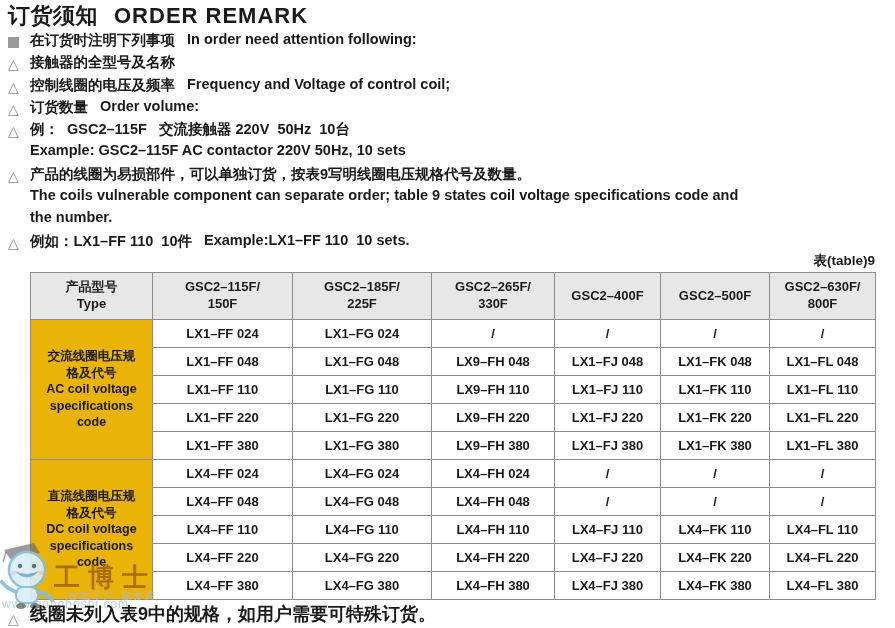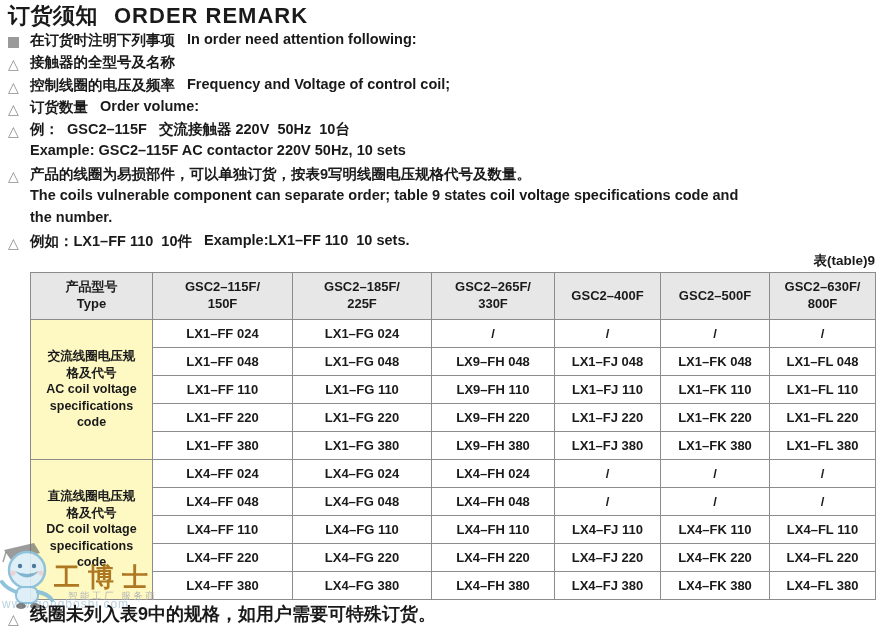--- a/index.html
+++ b/index.html
@@ -16,21 +16,21 @@
   .bullet.sq::before{content:"";width:11px;height:11px;background:#9a9a9a;display:inline-block;}
   .bullet.tri::before{content:"△";color:#8a8a8a;font-size:14px;font-weight:400;line-height:1;}
   .zh:not(:empty) ~ .en:not(:empty){margin-left:12px;}
   
   .tbl-label{position:absolute;top:252px;right:20px;font-size:13.5px;text-align:right;}
   table.tbl{position:absolute;left:30px;top:272px;width:845px;border-collapse:collapse;table-layout:fixed;}
   .tbl th,.tbl td{border:1px solid #8c8c8c;text-align:center;vertical-align:middle;padding:0;
                   font-weight:700;font-size:13px;}
   .tbl thead th{height:46px;background:#e7e7e7;white-space:pre-line;line-height:1.3;}
   .tbl tbody td{height:27px;background:#ffffff;}
-  .tbl td.group-label{background:#fef9c3;font-size:12.5px;line-height:1.32;}
+  .tbl td.group-label{background:#eab308;font-size:12.5px;line-height:1.32;}
   .gl-zh,.gl-en{white-space:pre-line;}
   
   .footer{position:absolute;left:8px;top:602px;display:flex;align-items:flex-end;
           font-size:18px;z-index:6;}
   
   .wm{position:absolute;z-index:5;pointer-events:none;}
   .wm-mascot{left:-2px;top:540px;opacity:.92;}
   .wm-brand{left:54px;top:560px;font-size:26px;color:#a16207;letter-spacing:8px;opacity:.85;}
   .wm-tagline{left:68px;top:590px;font-size:9.5px;color:#b6b6b6;letter-spacing:2.5px;font-weight:400;}
   .wm-url{left:2px;top:597px;font-size:12px;color:#a9c6d8;letter-spacing:1px;opacity:.8;z-index:4;font-weight:400;}

